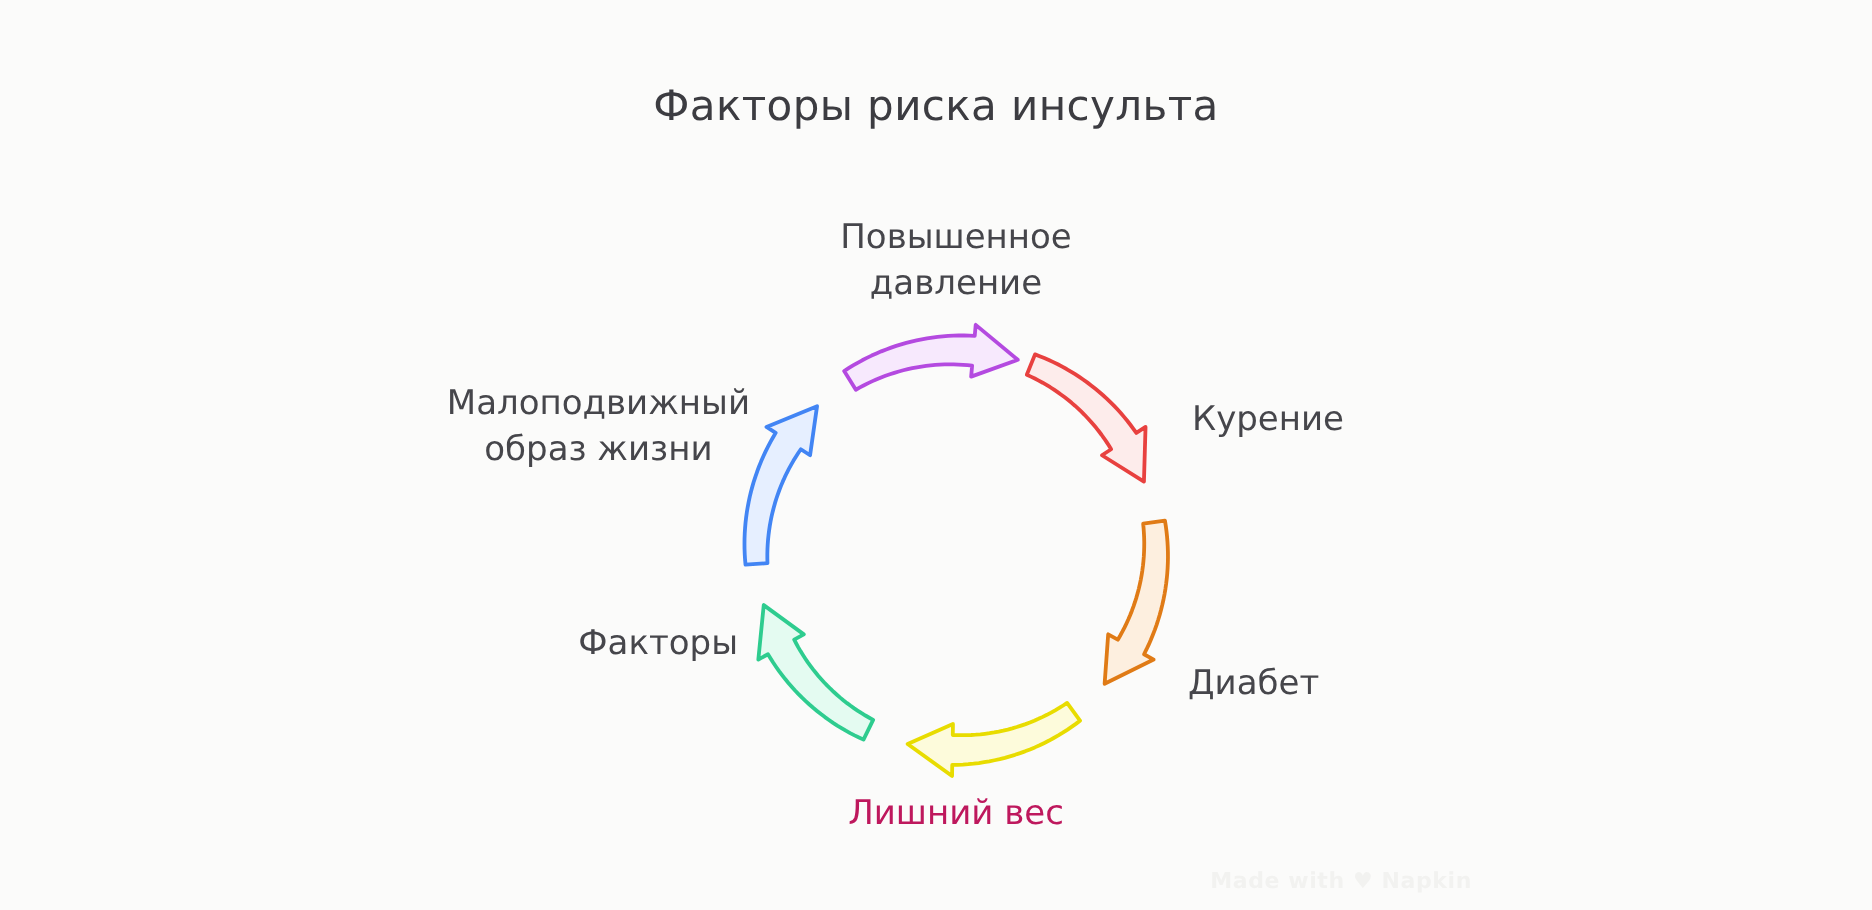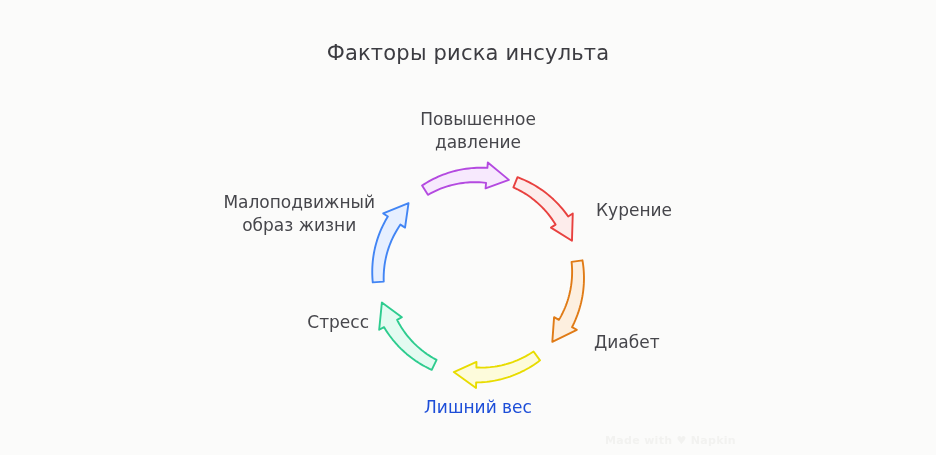--- a/index.html
+++ b/index.html
@@ -85,22 +85,22 @@
       </g>
   </svg>
 
   <div class="node-label label-right" id="label-smoking" style="color: rgb(70, 70, 75);">Курение</div>
 
   <div class="node-label label-center" id="label-pressure" style="color: rgb(70, 70, 75);">Повышенное
 давление</div>
 
   <div class="node-label label-right" id="label-diabetes" style="color: rgb(70, 70, 75);">Диабет</div>
 
-  <div class="node-label label-center" id="label-weight" style="color: #1d4ed8;">Лишний вес</div>
+  <div class="node-label label-center" id="label-weight" style="color: #be185d;">Лишний вес</div>
 
-  <div class="node-label label-left" id="label-stress" style="color: rgb(70, 70, 75);">Стресс</div>
+  <div class="node-label label-left" id="label-stress" style="color: rgb(70, 70, 75);">Факторы</div>
 
   <div class="node-label label-left" id="label-sedentary" style="color: rgb(70, 70, 75);">Малоподвижный
 образ жизни</div>
 
   <div id="watermark">Made with ♥ Napkin</div>
 
 </div>
 
 </body></html>

